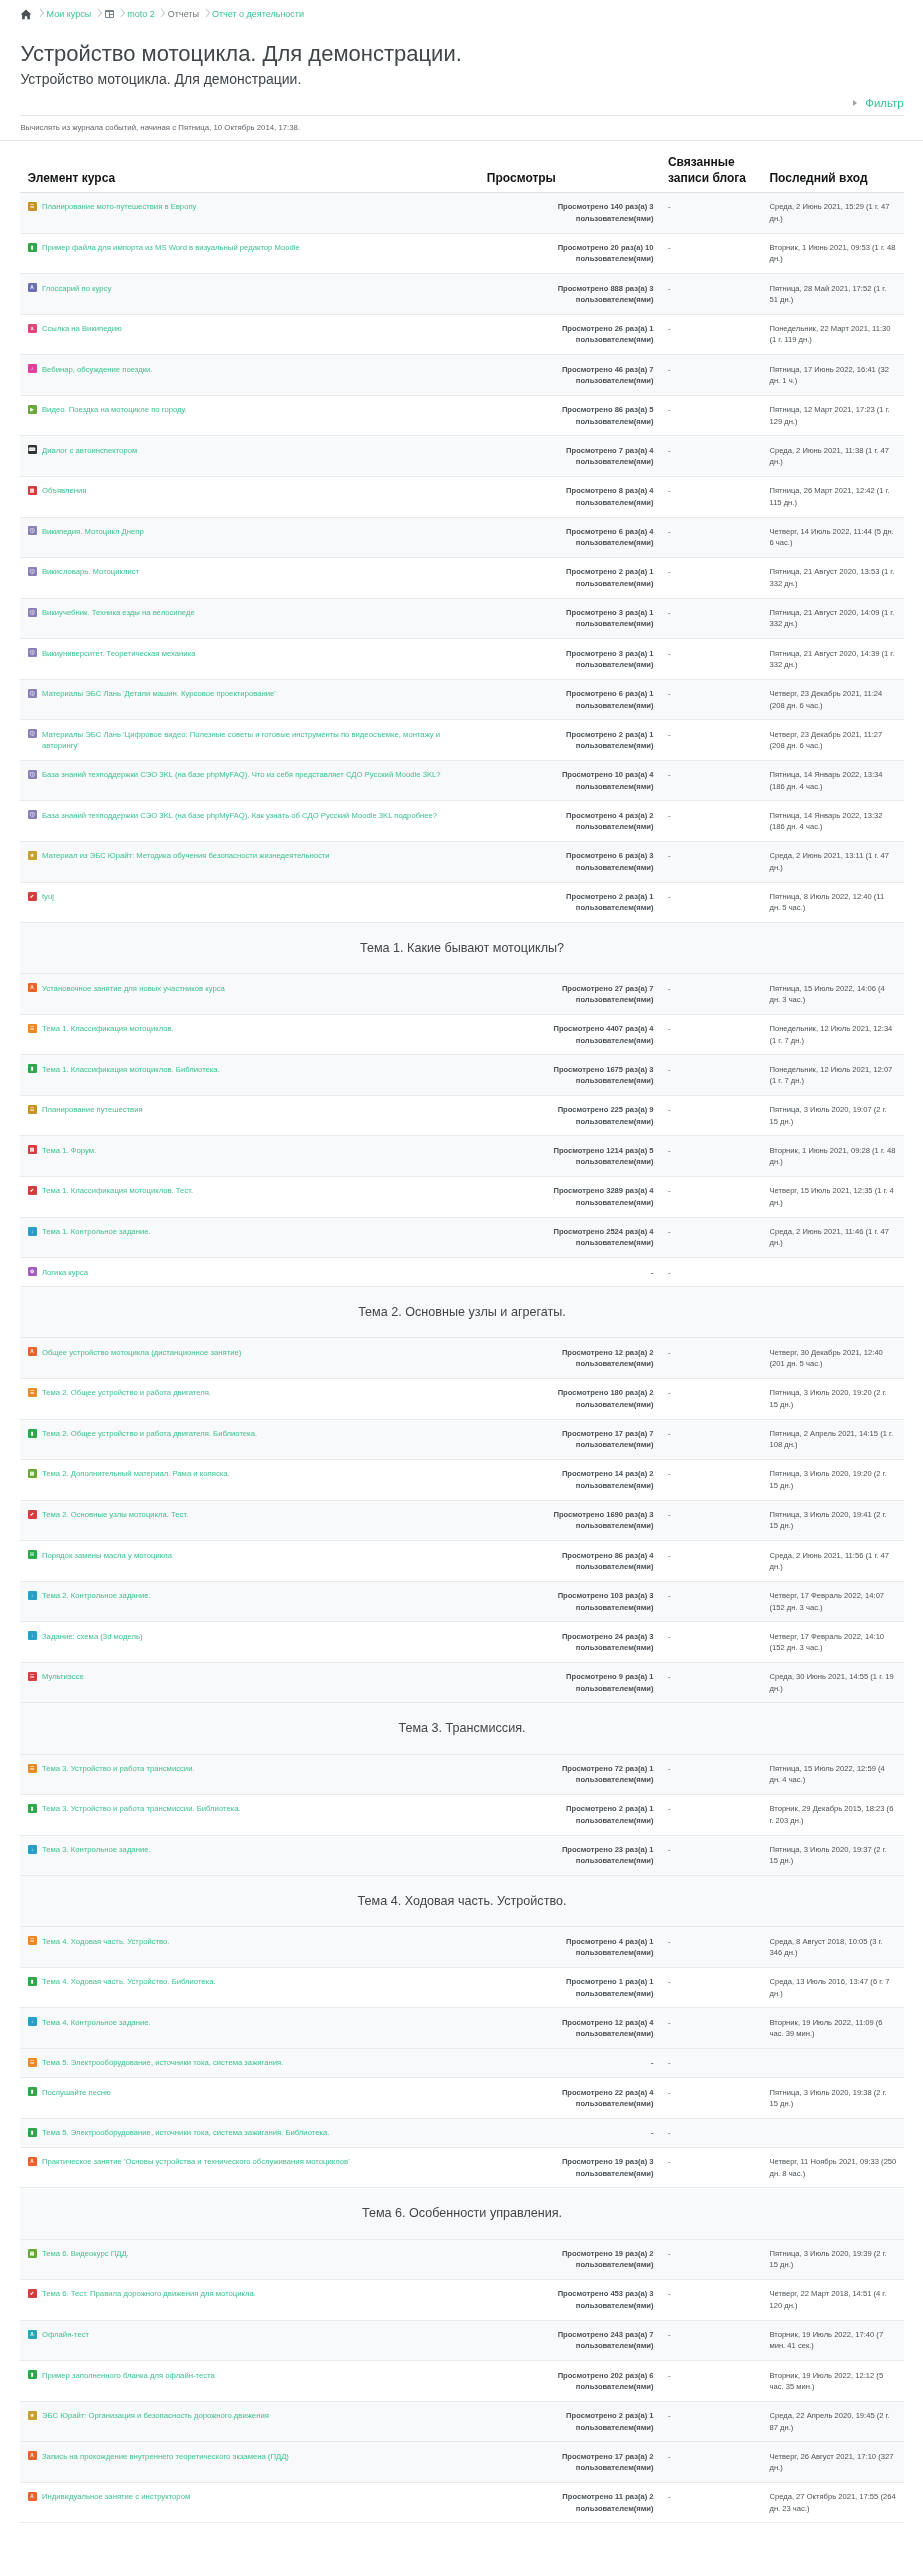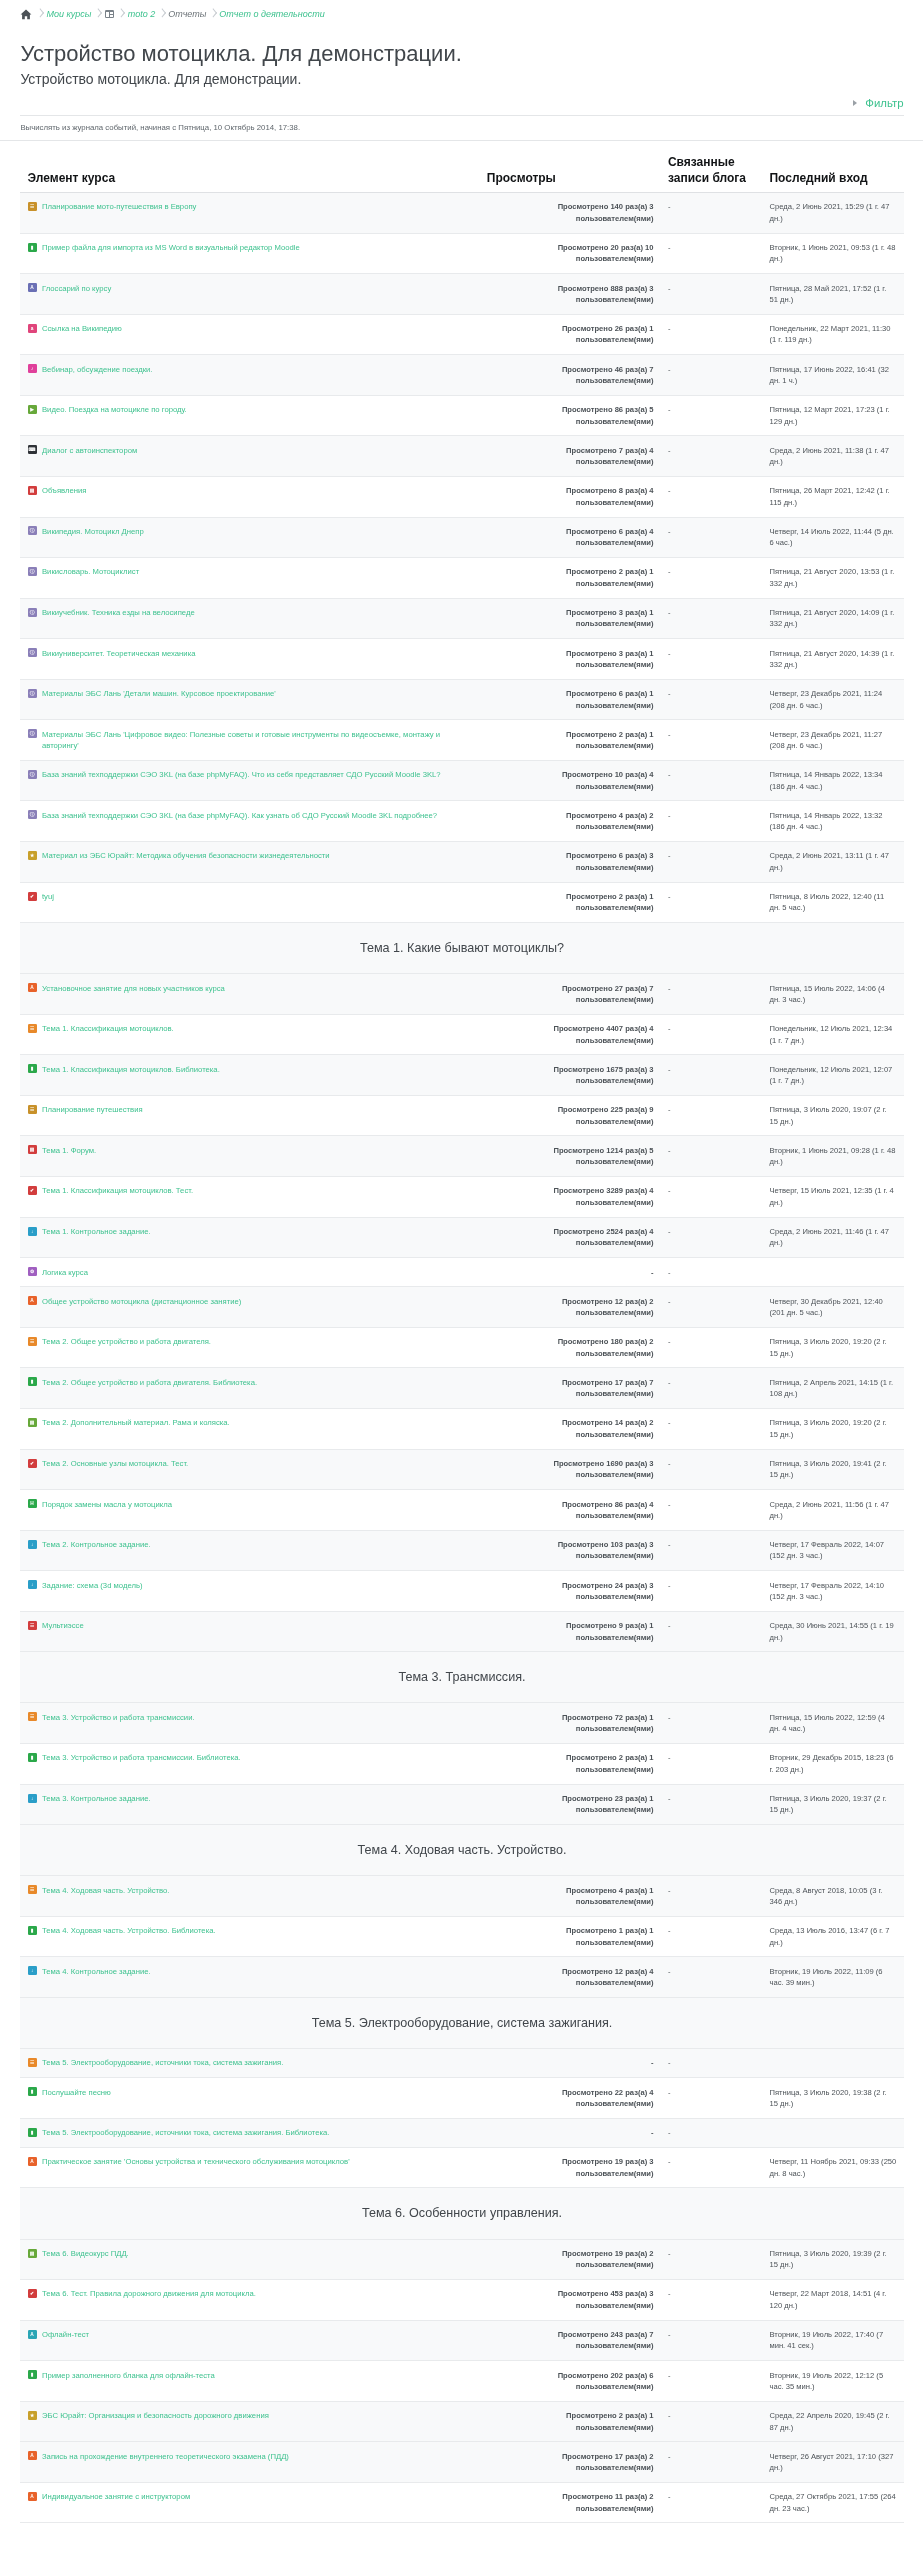--- a/index.html
+++ b/index.html
@@ -20,21 +20,20 @@
   }
   .crumb-home {
     display: inline-block; width: 12px; height: 10.8px;
     position: relative; margin-right: 1.2px;
   }
   .crumb-home svg { width: 12px; height: 10.8px; display:block; }
   .crumb {
     color: #6d7479;
     text-decoration: none;
     white-space: nowrap;
-    font-style: italic;
   }
   .crumb.link { color: #3ec28f; }
   .crumb.current { color: #3ec28f; }
   .crumb-sep {
     display: inline-block;
     width: 13px; height: 12px;
     position: relative;
     flex: none;
   }
   .crumb-sep::before{
@@ -568,20 +567,25 @@
               <span class="act-icon" style="background: rgb(160, 95, 192);">
                 <span class="glyph">⚙</span>
               </span>
               <a class="act-link" href="#">Логика курса</a>
             </div>
           </td>
           <td class="td-views">-</td>
           <td class="td-blog">-</td>
           <td class="td-access"></td>
         </tr>
+        <tr class="section-row">
+          <td colspan="4">
+            <div class="section-title">Тема 2. Основные узлы и агрегаты.</div>
+          </td>
+        </tr>
         <tr class="row-odd">
           <td class="td-activity">
             <div class="act-cell">
               <span class="act-icon" style="background: rgb(232, 98, 42);">
                 <span class="glyph">A</span>
               </span>
               <a class="act-link" href="#">Общее устройство мотоцикла (дистанционное занятие)</a>
             </div>
           </td>
           <td class="td-views">Просмотрено 12 раз(а) 2 пользователем(ями)</td>
@@ -773,25 +777,20 @@
               <span class="act-icon" style="background: rgb(42, 158, 200);">
                 <span class="glyph">↓</span>
               </span>
               <a class="act-link" href="#">Тема 4. Контрольное задание.</a>
             </div>
           </td>
           <td class="td-views">Просмотрено 12 раз(а) 4 пользователем(ями)</td>
           <td class="td-blog">-</td>
           <td class="td-access">Вторник, 19 Июль 2022, 11:09 (6 час. 39 мин.)</td>
         </tr>
-        <tr class="section-row">
-          <td colspan="4">
-            <div class="section-title">Тема 5. Электрооборудование, система зажигания.</div>
-          </td>
-        </tr>
         <tr class="row-odd">
           <td class="td-activity">
             <div class="act-cell">
               <span class="act-icon" style="background: rgb(232, 137, 42);">
                 <span class="glyph">☰</span>
               </span>
               <a class="act-link" href="#">Тема 5. Электрооборудование, источники тока, система зажигания.</a>
             </div>
           </td>
           <td class="td-views">-</td>

